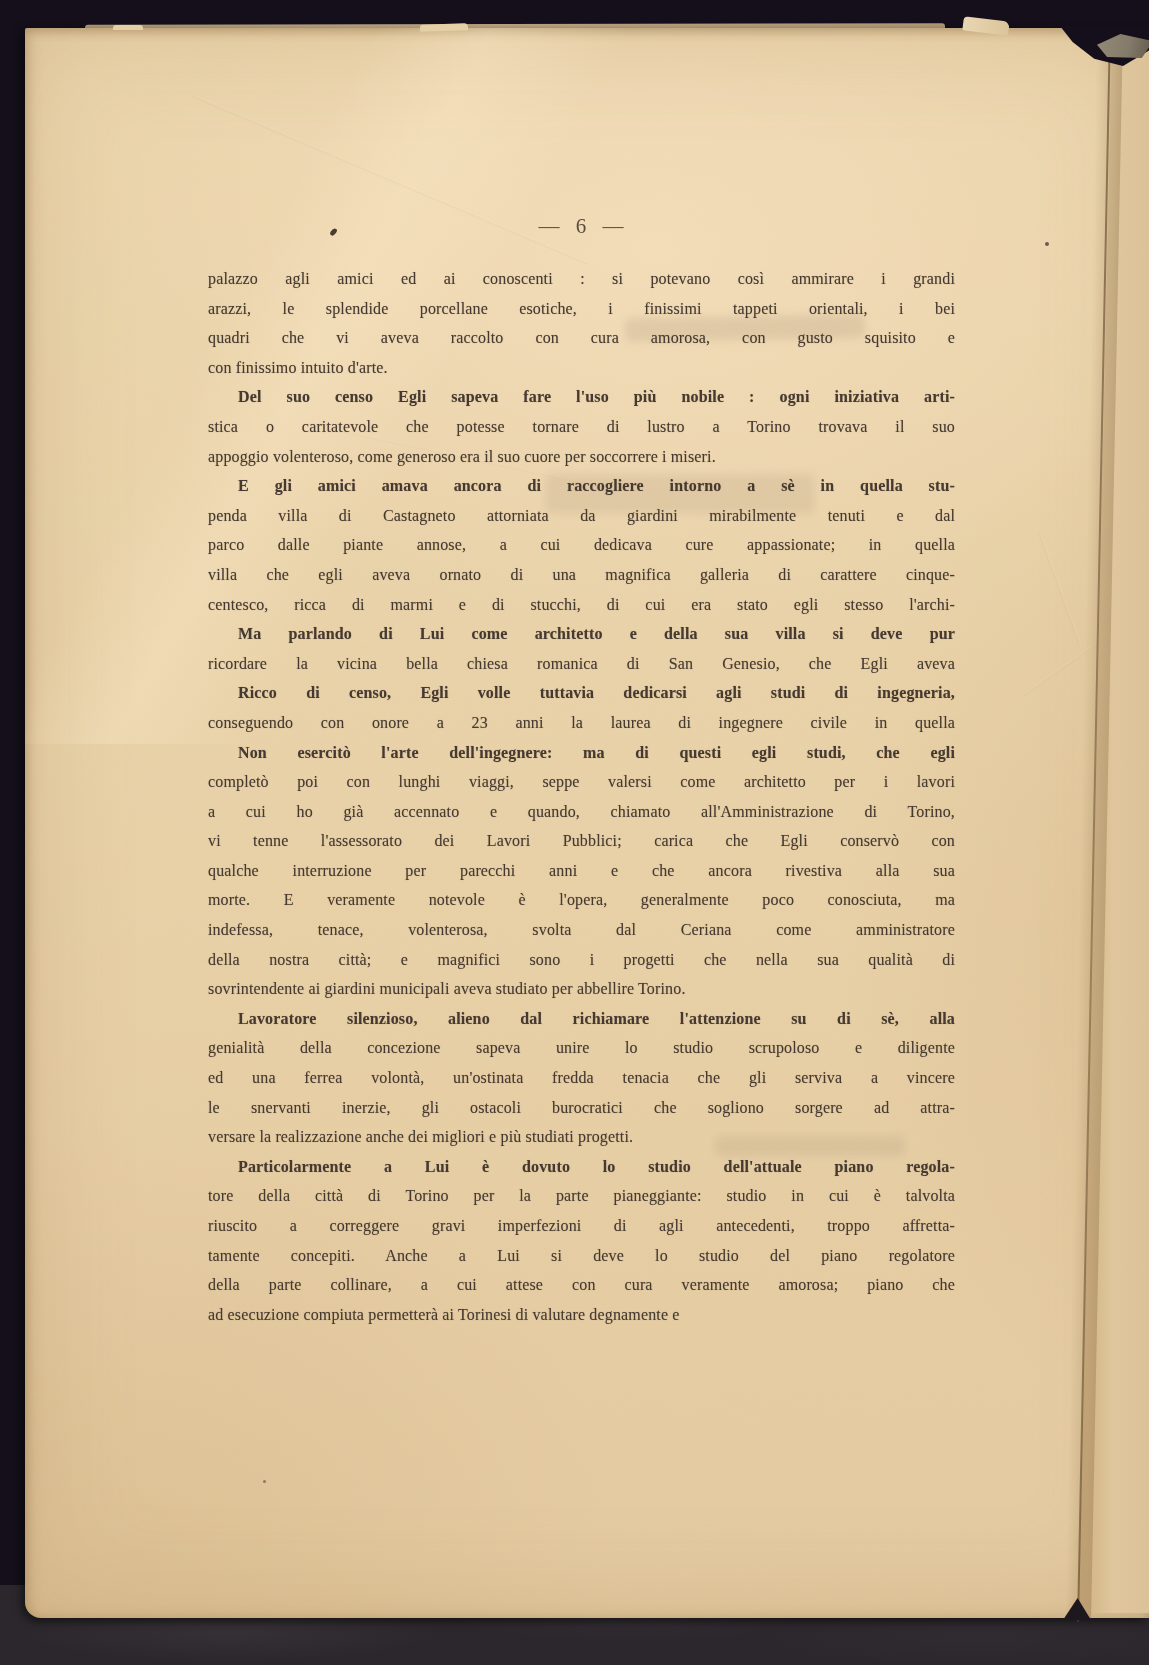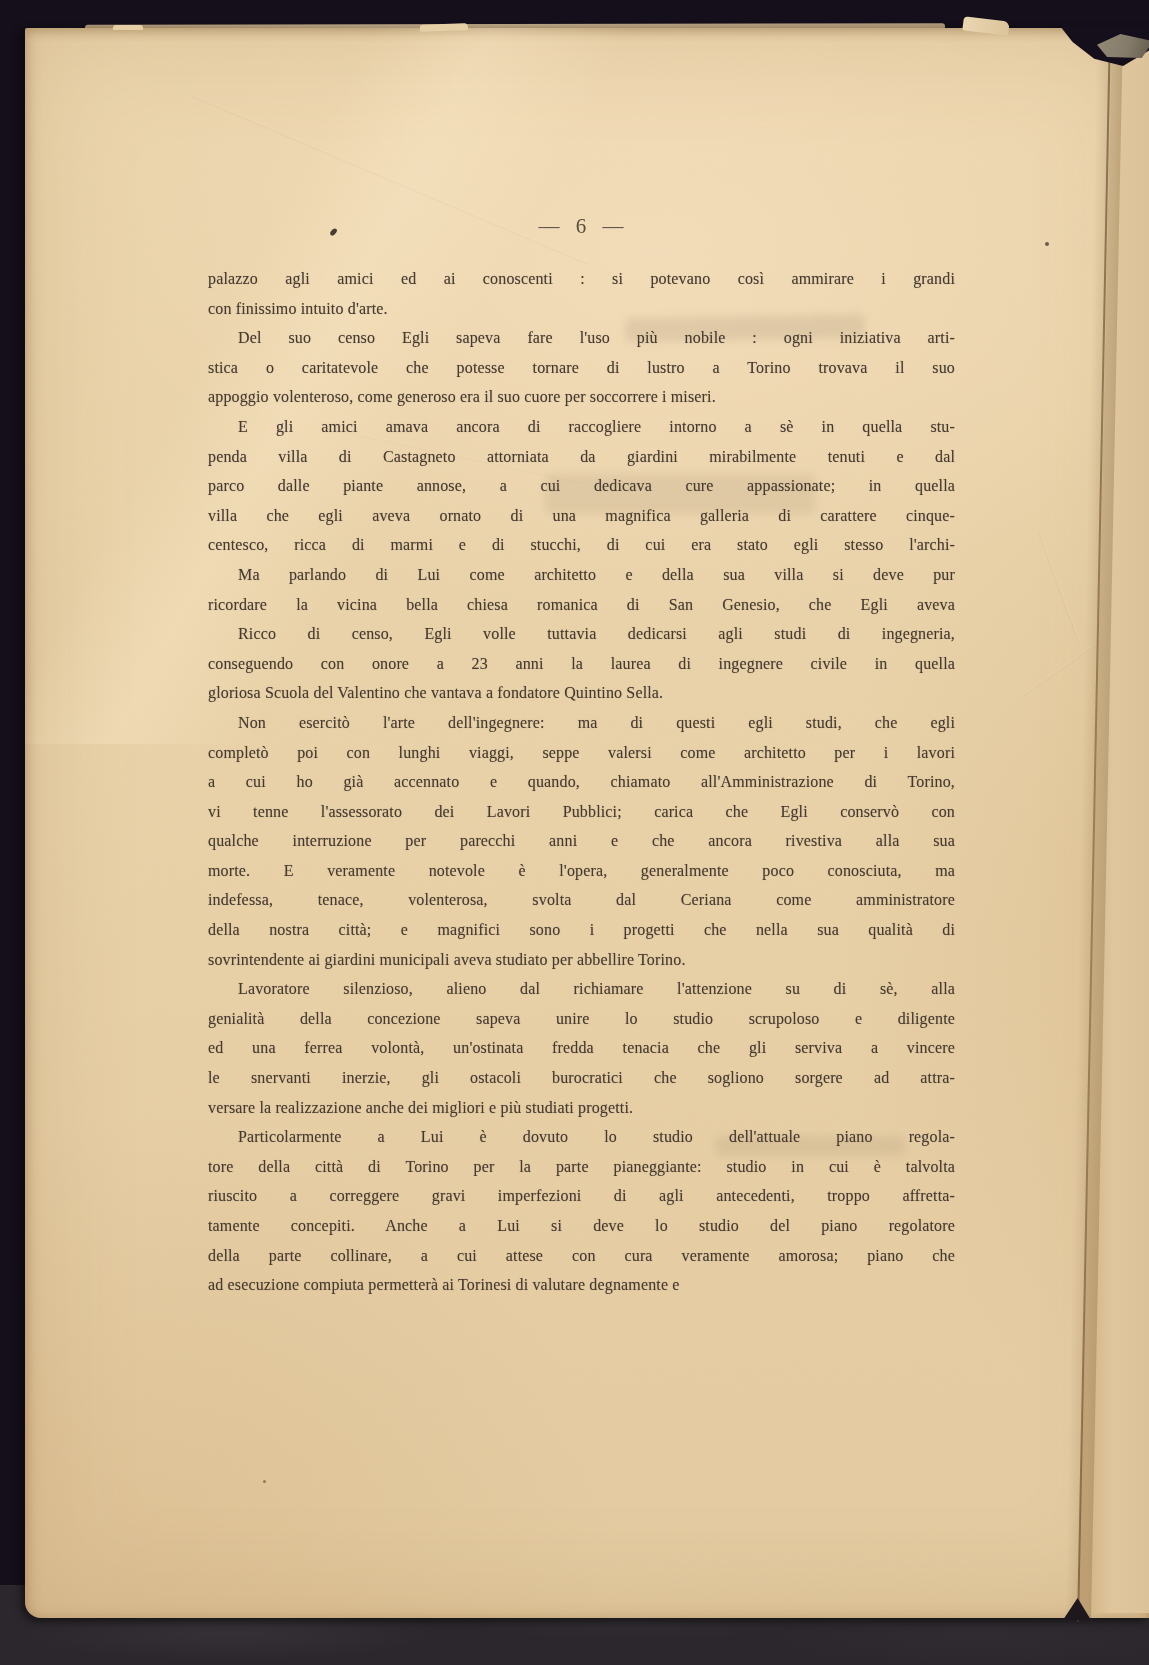--- a/index.html
+++ b/index.html
@@ -114,21 +114,21 @@
     letter-spacing:1px;word-spacing:9px;
   }
   .body-text{
     position:absolute;left:183px;top:236px;width:747px;
     color:var(--ink);font-size:16px;line-height:29.6px;
     letter-spacing:.15px;
     text-shadow:0 0 1px rgba(70,58,48,.35);
   }
   .body-text .line{height:29.6px;text-align:justify;text-align-last:justify;white-space:normal;}
   .body-text .line.last{text-align-last:left;}
-  .body-text .line.indent{padding-left:30px;}
+  .body-text .line.indent{padding-left:30px;font-weight:bold;}
 </style>
 </head>
 <body>
 
 <div class="bottom-band"></div>
 <div class="underpage"></div>
 
 <div class="page">
 
   <svg class="grain" xmlns="http://www.w3.org/2000/svg">
@@ -162,34 +162,35 @@
   <div class="speck speck-1"></div>
   <div class="speck speck-2"></div>
   <div class="speck speck-3"></div>
 
   <div class="gap-wedge"></div>
 
   <div class="page-number">— 6 —</div>
 
   <div class="body-text">
       <div class="line">palazzo agli amici ed ai conoscenti : si potevano così ammirare i grandi</div>
+      <div class="line">arazzi, le splendide porcellane esotiche, i finissimi tappeti orientali, i bei</div>
+      <div class="line">quadri che vi aveva raccolto con cura amorosa, con gusto squisito e</div>
       <div class="line last">con finissimo intuito d'arte.</div>
       <div class="line indent">Del suo censo Egli sapeva fare l'uso più nobile : ogni iniziativa arti-</div>
       <div class="line">stica o caritatevole che potesse tornare di lustro a Torino trovava il suo</div>
       <div class="line last">appoggio volenteroso, come generoso era il suo cuore per soccorrere i miseri.</div>
       <div class="line indent">E gli amici amava ancora di raccogliere intorno a sè in quella stu-</div>
       <div class="line">penda villa di Castagneto attorniata da giardini mirabilmente tenuti e dal</div>
       <div class="line">parco dalle piante annose, a cui dedicava cure appassionate; in quella</div>
       <div class="line">villa che egli aveva ornato di una magnifica galleria di carattere cinque-</div>
       <div class="line">centesco, ricca di marmi e di stucchi, di cui era stato egli stesso l'archi-</div>
       <div class="line indent">Ma parlando di Lui come architetto e della sua villa si deve pur</div>
       <div class="line">ricordare la vicina bella chiesa romanica di San Genesio, che Egli aveva</div>
       <div class="line indent">Ricco di censo, Egli volle tuttavia dedicarsi agli studi di ingegneria,</div>
       <div class="line">conseguendo con onore a 23 anni la laurea di ingegnere civile in quella</div>
-      <div class="line last">gloriosa Scuola del Valentino che vantava a fondatore Quintino Sella.</div>
       <div class="line indent">Non esercitò l'arte dell'ingegnere: ma di questi egli studi, che egli</div>
       <div class="line">completò poi con lunghi viaggi, seppe valersi come architetto per i lavori</div>
       <div class="line">a cui ho già accennato e quando, chiamato all'Amministrazione di Torino,</div>
       <div class="line">vi tenne l'assessorato dei Lavori Pubblici; carica che Egli conservò con</div>
       <div class="line">qualche interruzione per parecchi anni e che ancora rivestiva alla sua</div>
       <div class="line">morte. E veramente notevole è l'opera, generalmente poco conosciuta, ma</div>
       <div class="line">indefessa, tenace, volenterosa, svolta dal Ceriana come amministratore</div>
       <div class="line">della nostra città; e magnifici sono i progetti che nella sua qualità di</div>
       <div class="line last">sovrintendente ai giardini municipali aveva studiato per abbellire Torino.</div>
       <div class="line indent">Lavoratore silenzioso, alieno dal richiamare l'attenzione su di sè, alla</div>

